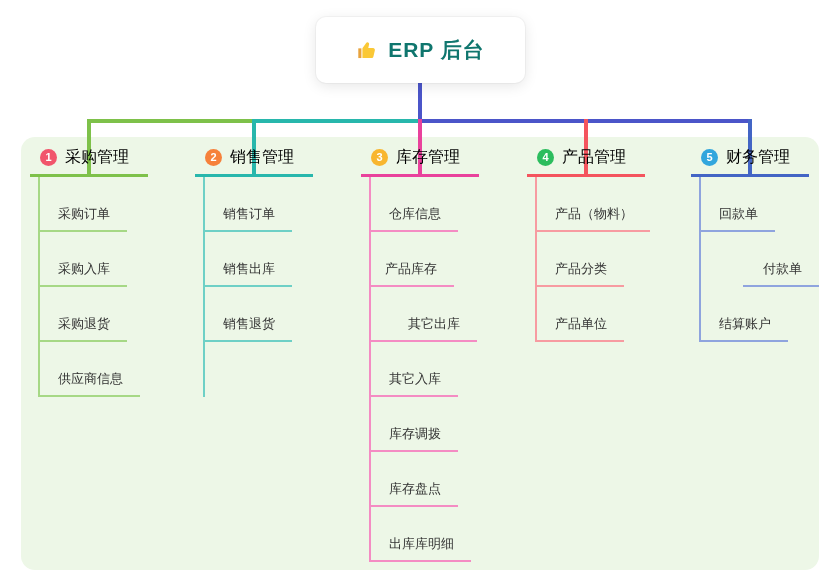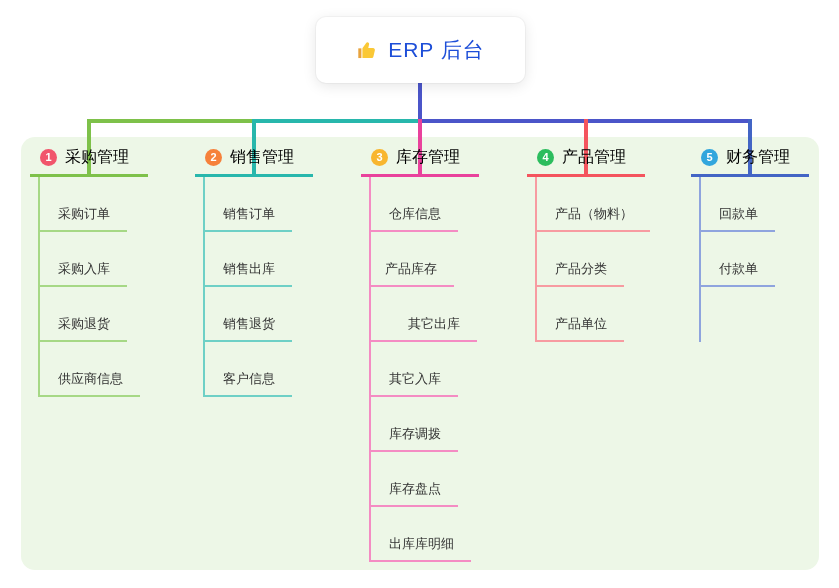--- a/index.html
+++ b/index.html
@@ -5,21 +5,21 @@
   html,body { margin:0; padding:0; background:#ffffff; font-family:"Liberation Sans", sans-serif; }
   .stage { position:relative; width:839px; height:588px; background:#ffffff; overflow:hidden; }
 
   .canvas-bg { position:absolute; left:21px; top:137px; width:798px; height:433px;
                background:#edf7e7; border-radius:14px; z-index:0; }
 
   .root-card { position:absolute; left:316px; top:17px; width:209px; height:66px;
                background:#ffffff; border-radius:10px;
                box-shadow:0 3px 14px rgba(0,0,0,0.10), 0 0 0 1px rgba(0,0,0,0.03);
                display:flex; align-items:center; justify-content:center; gap:10px; z-index:3; }
-  .root-label { font-size:21px; font-weight:400; color:#1d4ed8; letter-spacing:1px; }
+  .root-label { font-size:21px; font-weight:700; color:#0f766e; letter-spacing:1px; }
   .thumb-icon { display:flex; align-items:center; }
 
   .line { position:absolute; z-index:1; }
 
   .branch-col { position:absolute; top:140px; width:118px; z-index:2; }
   .branch-title { display:flex; align-items:center; gap:8px; height:34px; padding-left:10px;
                   border-bottom:3px solid #999; box-sizing:content-box; cursor:default; }
   .badge { width:17px; height:17px; border-radius:50%; color:#fff; font-size:11px; font-weight:700;
            display:flex; align-items:center; justify-content:center; flex:none; line-height:1; }
   .branch-label { font-size:16px; font-weight:500; color:#000000; white-space:nowrap; }
@@ -85,23 +85,20 @@
         <div class="vline" style="height: 220px; background: rgb(110, 208, 198);"></div>
         <div class="child-row">
           <span class="child-label" style="border-bottom-color: rgb(110, 208, 198);">销售订单</span>
         </div>
         <div class="child-row">
           <span class="child-label" style="border-bottom-color: rgb(110, 208, 198);">销售出库</span>
         </div>
         <div class="child-row">
           <span class="child-label" style="border-bottom-color: rgb(110, 208, 198);">销售退货</span>
         </div>
-        <div class="child-row">
-          <span class="child-label" style="border-bottom-color: rgb(110, 208, 198);">客户信息</span>
-        </div>
       </div>
     </div>
     <div class="branch-col" style="left: 361px;">
       <div class="branch-title" style="border-bottom-color: rgb(233, 66, 156);">
         <span class="badge" style="background: rgb(248, 182, 47);">3</span>
         <span class="branch-label">库存管理</span>
       </div>
       <div class="children">
         <div class="vline" style="height: 385px; background: rgb(244, 140, 195);"></div>
         <div class="child-row">
@@ -149,17 +146,20 @@
       <div class="branch-title" style="border-bottom-color: rgb(67, 101, 197);">
         <span class="badge" style="background: rgb(50, 166, 221);">5</span>
         <span class="branch-label">财务管理</span>
       </div>
       <div class="children">
         <div class="vline" style="height: 165px; background: rgb(143, 164, 222);"></div>
         <div class="child-row">
           <span class="child-label" style="border-bottom-color: rgb(143, 164, 222);">回款单</span>
         </div>
         <div class="child-row">
-          <span class="child-label" style="border-bottom-color: rgb(143, 164, 222);">付款单</span>
+          <span class="child-label" style="border-bottom-color: rgb(143, 164, 222); margin-left: 44px;">付款单</span>
+        </div>
+        <div class="child-row">
+          <span class="child-label" style="border-bottom-color: rgb(143, 164, 222);">结算账户</span>
         </div>
       </div>
     </div>
   </div>
 
 </body></html>

